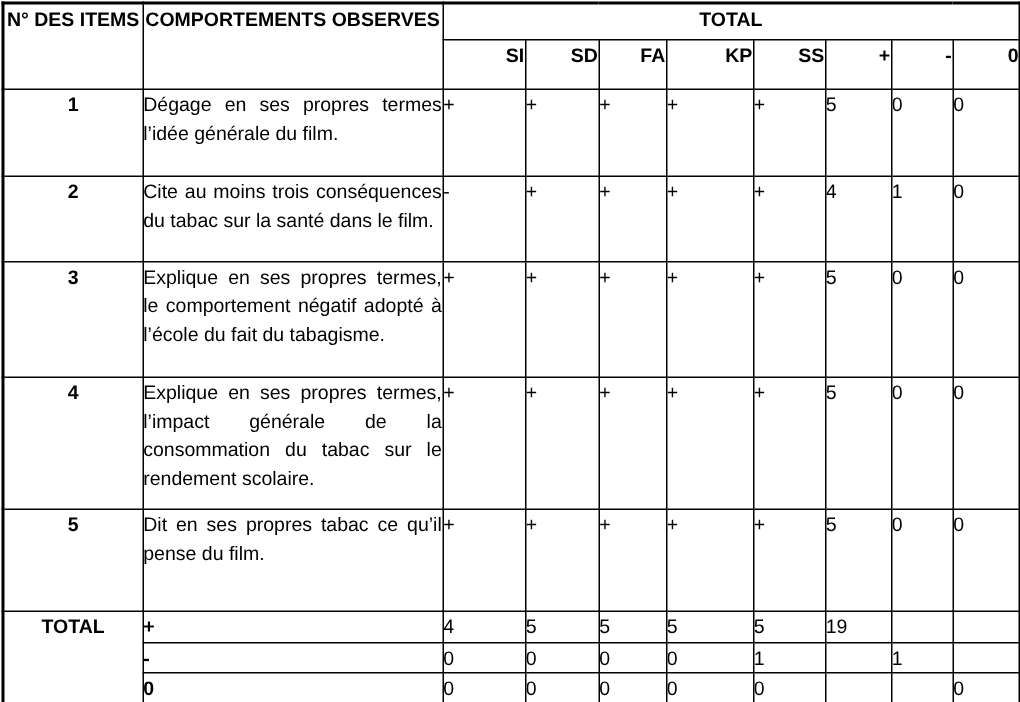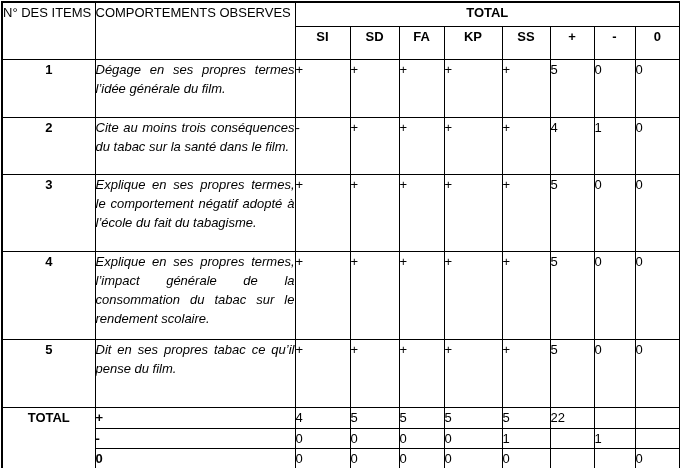--- a/index.html
+++ b/index.html
@@ -20,53 +20,52 @@
   }
   table.obs td {
     border: 1px solid #000;
     vertical-align: top;
     font-size: 13px;
     line-height: 19px;
     overflow: hidden;
     padding: 0;
   }
   td.hdr {
-    font-weight: normal;
-    font-size: 14px;
-    text-align: left;
+    font-weight: bold;
+    font-size: 14px;
+    text-align: center;
     padding-top: 4px;
   }
   td.total-hdr {
     font-weight: bold;
     font-size: 14px;
     text-align: center;
     padding-top: 2px;
   }
   td.sub {
     font-weight: bold;
     font-size: 14px;
-    text-align: center;
+    text-align: right;
     padding: 4px 0 0 8px;
   }
   td.item {
     font-weight: bold;
     text-align: center;
     padding-top: 2px;
   }
   td.item-low {
     padding-top: 30px;
   }
   td.item-bottom {
     vertical-align: bottom;
     padding-bottom: 12px;
   }
   td.beh {
     text-align: justify;
     padding: 2px 6px 2px 8px;
-    font-style: italic;
   }
   td.mark {
     padding: 2px 0 0 8px;
   }
   td.total-label {
     font-weight: bold;
     font-size: 14px;
     text-align: center;
     vertical-align: middle;
   }
@@ -180,21 +179,21 @@
   </tr>
 
   <tr style="height:21px">
     <td class="total-label" rowspan="3">TOTAL</td>
     <td class="f-label">+</td>
     <td class="fv">4</td>
     <td class="fv">5</td>
     <td class="fv">5</td>
     <td class="fv">5</td>
     <td class="fv">5</td>
-    <td class="fv">22</td>
+    <td class="fv">19</td>
     <td class="fv"></td>
     <td class="fv"></td>
   </tr>
   <tr style="height:20px">
     <td class="f-label">-</td>
     <td class="fv">0</td>
     <td class="fv">0</td>
     <td class="fv">0</td>
     <td class="fv">0</td>
     <td class="fv">1</td>

